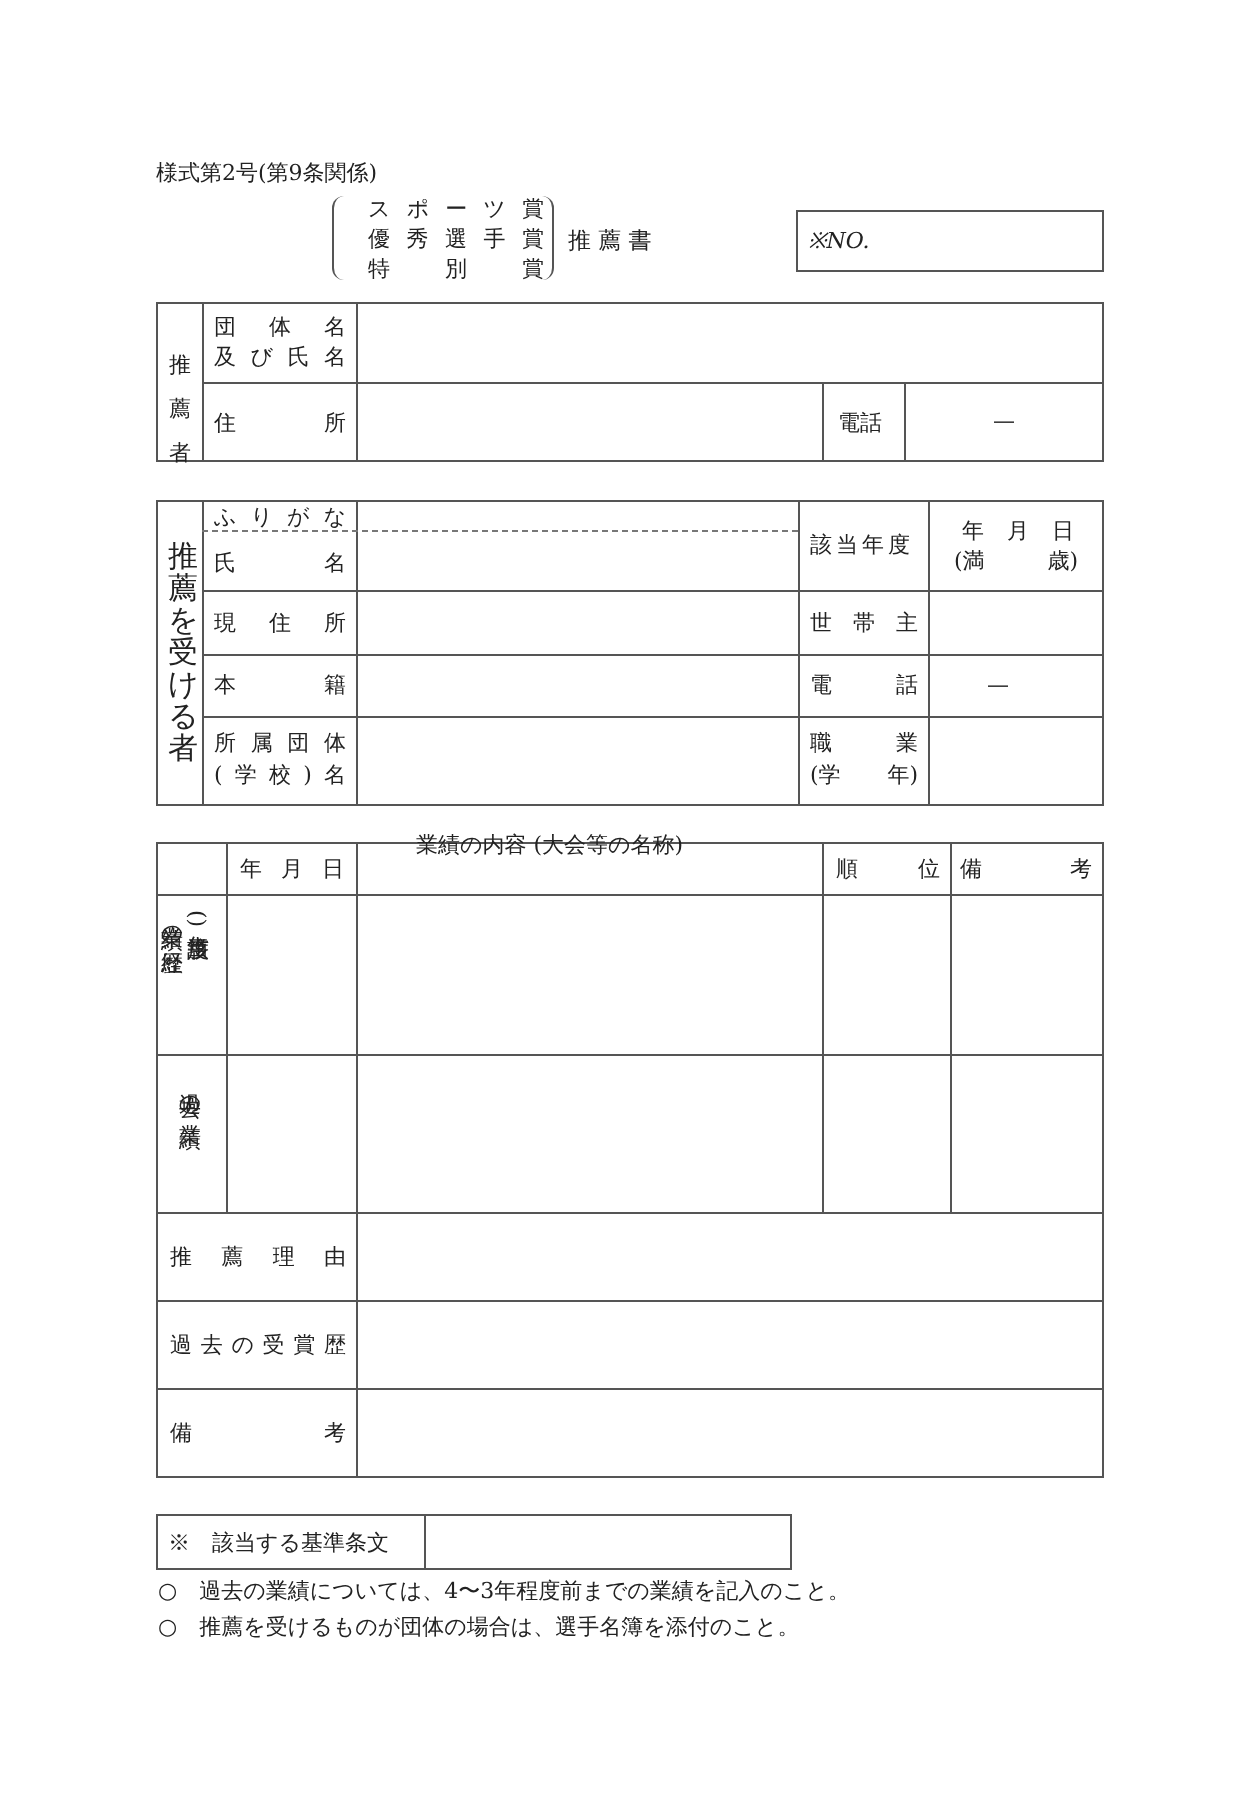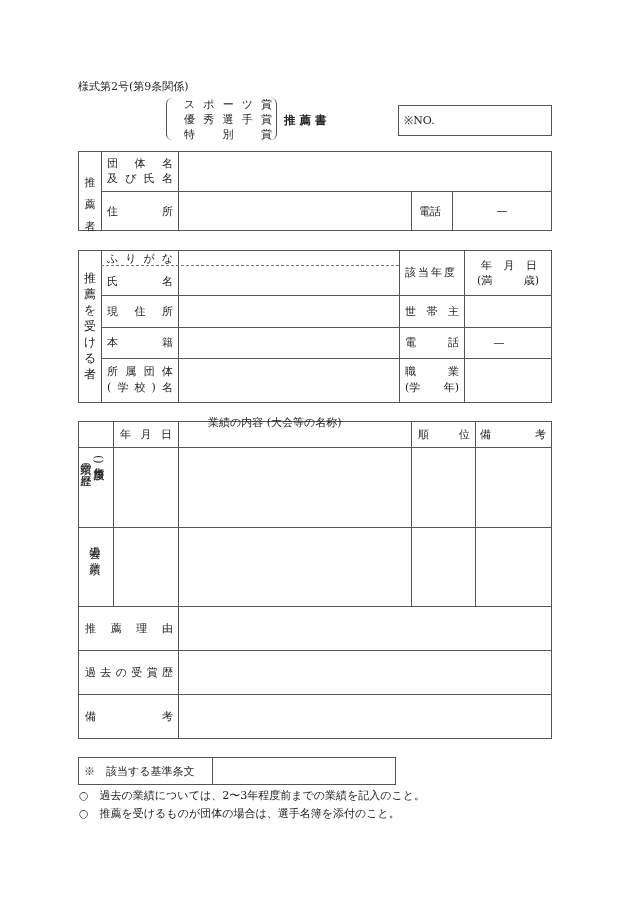--- a/index.html
+++ b/index.html
@@ -1,21 +1,21 @@
 <!DOCTYPE html>
 <html><head>
 <meta charset="utf-8">
 <style>
   html, body { margin:0; padding:0; }
   body { width:630px; height:903px; background:#ffffff; position:relative; overflow:hidden;
          font-family:"DejaVu Serif", "Liberation Serif", serif; color:#222; font-size:11px; }
   .abs { position:absolute; }
   .line-h { position:absolute; height:0; border-top:1px solid #555; }
   .line-v { position:absolute; width:0; border-left:1px solid #555; }
-  .box { position:absolute; border:1px solid #555; box-sizing:border-box; }
+  .box { position:absolute; border:1px solid #555; box-sizing:border-box;font-style:italic; }
   .lbl { position:absolute; font-size:11px; line-height:13px; white-space:nowrap; }
   .spread { display:flex; justify-content:space-between; }
   .vtext { position:absolute; writing-mode:vertical-rl; font-size:11px; line-height:13px; }
   .dashed { position:absolute; height:0; border-top:1px dashed #777; }
 </style>
 </head>
 <body>
 
 <div class="lbl" style="left:78px;top:80px;font-size:11px;">様式第2号(第9条関係)</div>
 
@@ -35,21 +35,21 @@
     <span>選</span>
     <span>手</span>
     <span>賞</span>
   </div>
   <div class="lbl spread" style="left:18px;top:31px;width:88px;">
     <span>特</span>
     <span>別</span>
     <span>賞</span>
   </div>
 </div>
-<div class="lbl" style="left:284px;top:114px;font-size:11.5px;font-weight:bold;">推 薦 書</div>
+<div class="lbl" style="left:284px;top:114px;font-size:11.5px;">推 薦 書</div>
 
 <div class="box" style="left:398px;top:105px;width:154px;height:31px;">
   <div class="lbl" style="left:5px;top:8px;">※NO.</div>
 </div>
 
 <div class="box" style="left:78px;top:151px;width:474px;height:80px;"></div>
 <div class="line-v" style="left:101px;top:151px;height:80px;"></div>
 <div class="line-v" style="left:178px;top:151px;height:80px;"></div>
 <div class="line-h" style="left:101px;top:191px;width:451px;"></div>
 <div class="line-v" style="left:411px;top:191px;height:40px;"></div>
@@ -86,21 +86,21 @@
 <div class="line-v" style="left:101px;top:250px;height:153px;"></div>
 <div class="line-v" style="left:178px;top:250px;height:153px;"></div>
 <div class="line-v" style="left:399px;top:250px;height:153px;"></div>
 <div class="line-v" style="left:464px;top:250px;height:153px;"></div>
 <div class="dashed" style="left:101px;top:265px;width:298px;"></div>
 <div class="line-h" style="left:101px;top:295px;width:451px;"></div>
 <div class="line-h" style="left:101px;top:327px;width:451px;"></div>
 <div class="line-h" style="left:101px;top:358px;width:451px;"></div>
 
 <div class="abs" style="left:80px;top:270px;width:20px;text-align:center;">
-  <div style="width:12px;margin:0 auto;word-break:break-all;line-height:16px;font-size:12px;">推薦を受ける者</div>
+  <div style="width:12px;margin:0 auto;word-break:break-all;line-height:16px;font-size:15px;">推薦を受ける者</div>
 </div>
 
 <div class="lbl spread" style="left:107px;top:252px;width:66px;">
   <span>ふ</span>
   <span>り</span>
   <span>が</span>
   <span>な</span>
 </div>
 <div class="abs" style="left:179px;top:251px;width:219px;height:13px;"></div>
 
@@ -234,14 +234,14 @@
   <span>備</span>
   <span>考</span>
 </div>
 <div class="abs" style="left:179px;top:695px;width:372px;height:43px;"></div>
 
 <div class="box" style="left:78px;top:757px;width:318px;height:28px;"></div>
 <div class="line-v" style="left:212px;top:757px;height:28px;"></div>
 <div class="lbl" style="left:84px;top:765px;">※　該当する基準条文</div>
 <div class="abs" style="left:213px;top:758px;width:182px;height:26px;"></div>
 
-<div class="lbl" style="left:79px;top:789px;">○　過去の業績については、2〜3年程度前までの業績を記入のこと。</div>
+<div class="lbl" style="left:79px;top:789px;">○　過去の業績については、4〜3年程度前までの業績を記入のこと。</div>
 <div class="lbl" style="left:79px;top:807px;">○　推薦を受けるものが団体の場合は、選手名簿を添付のこと。</div>
 
 </body></html>

